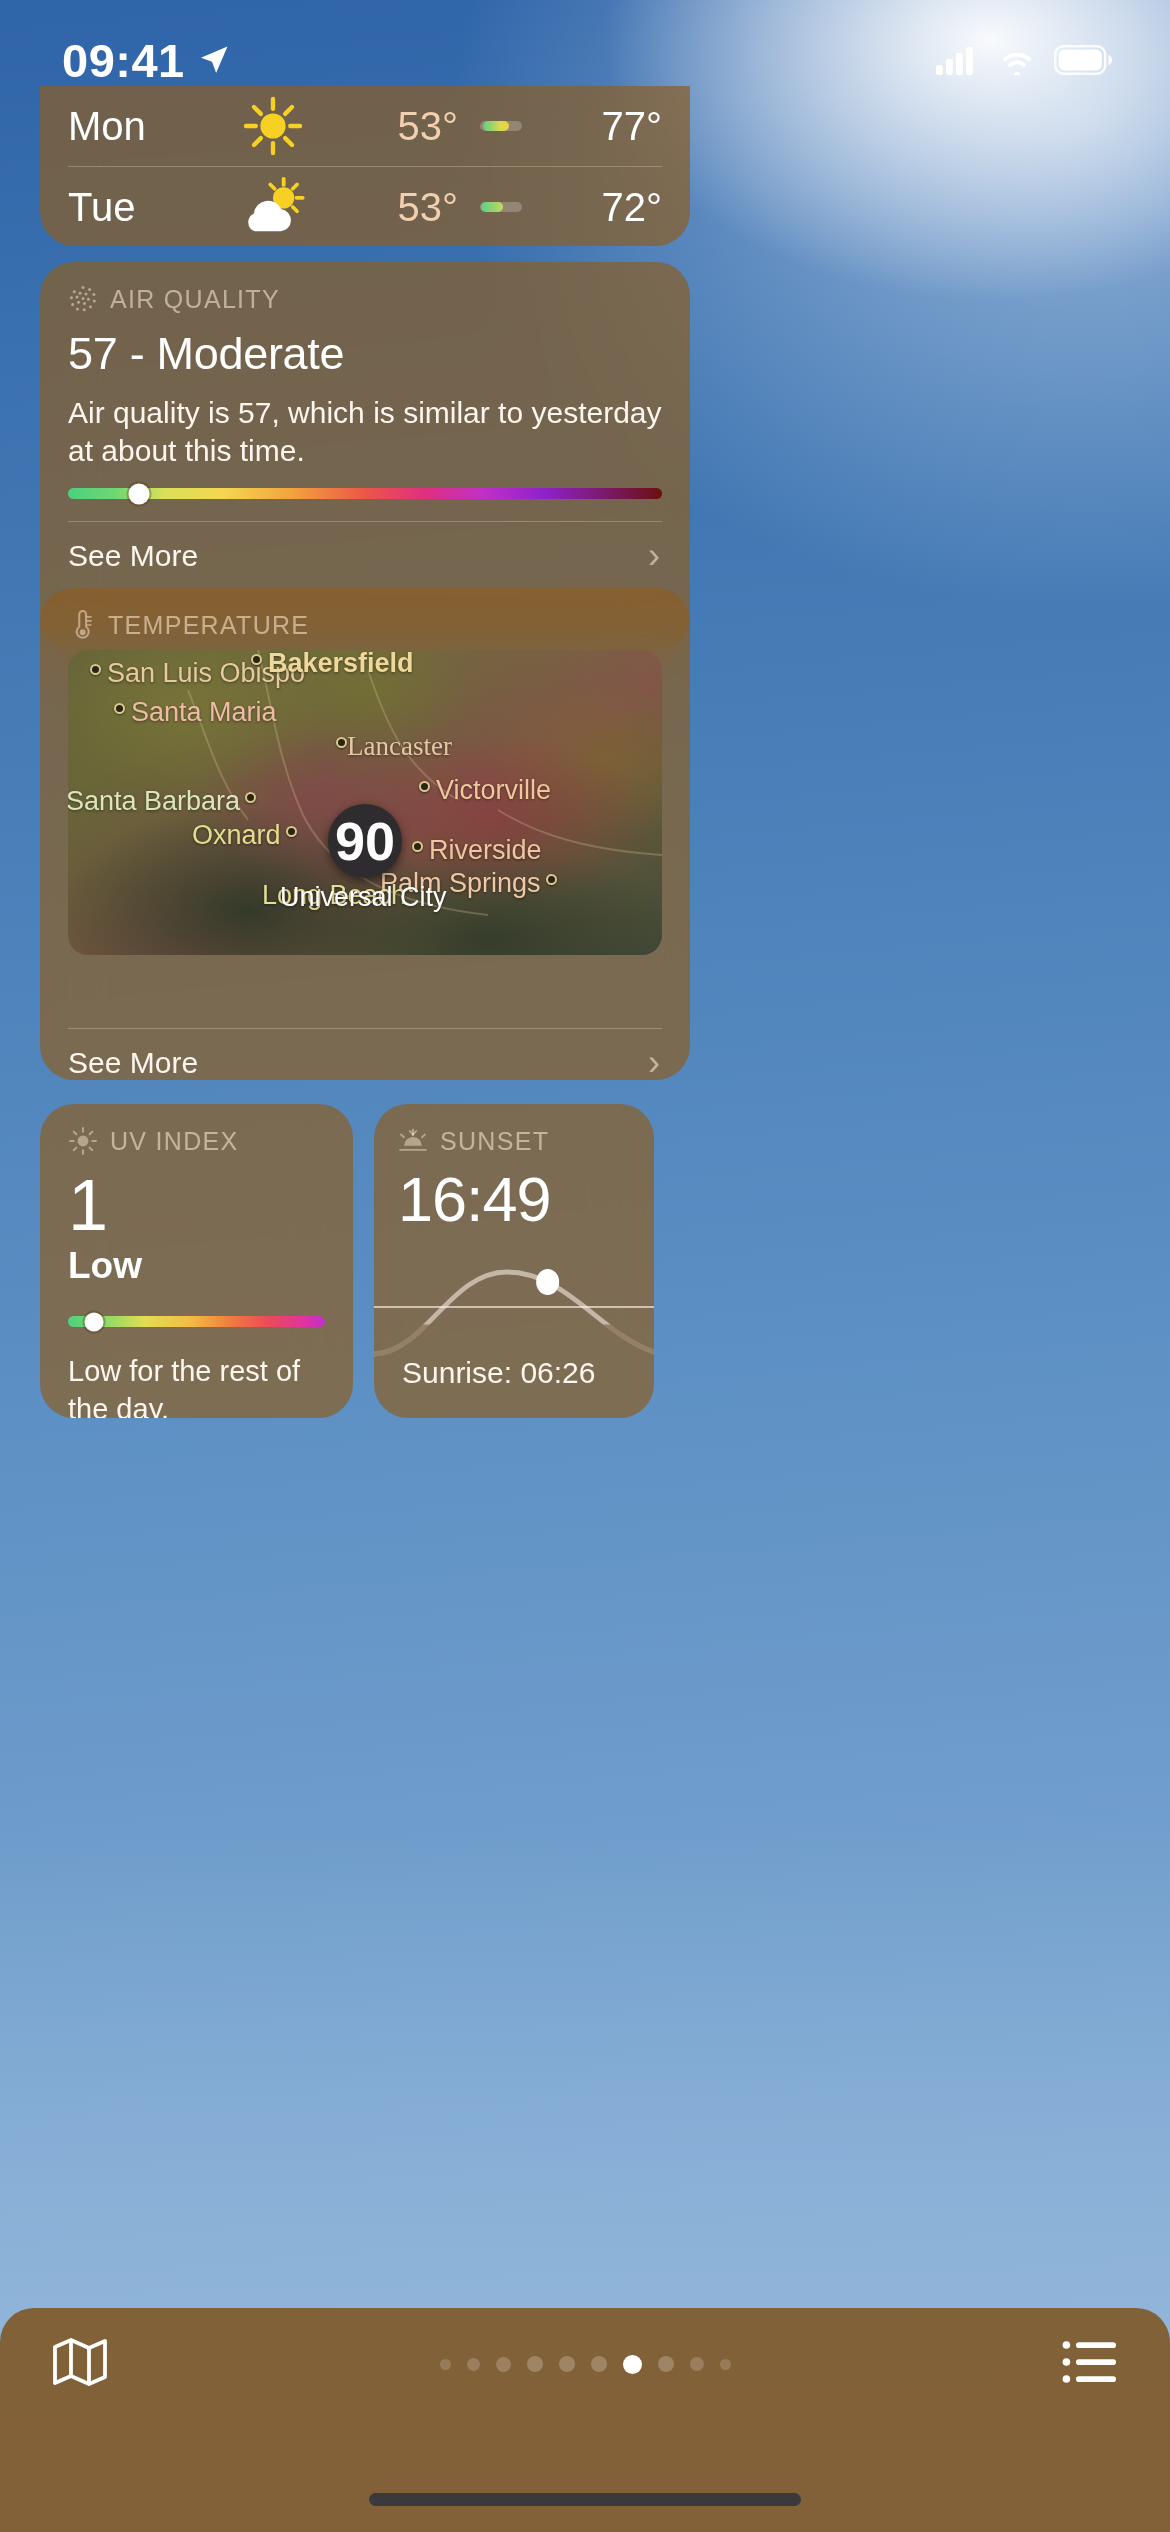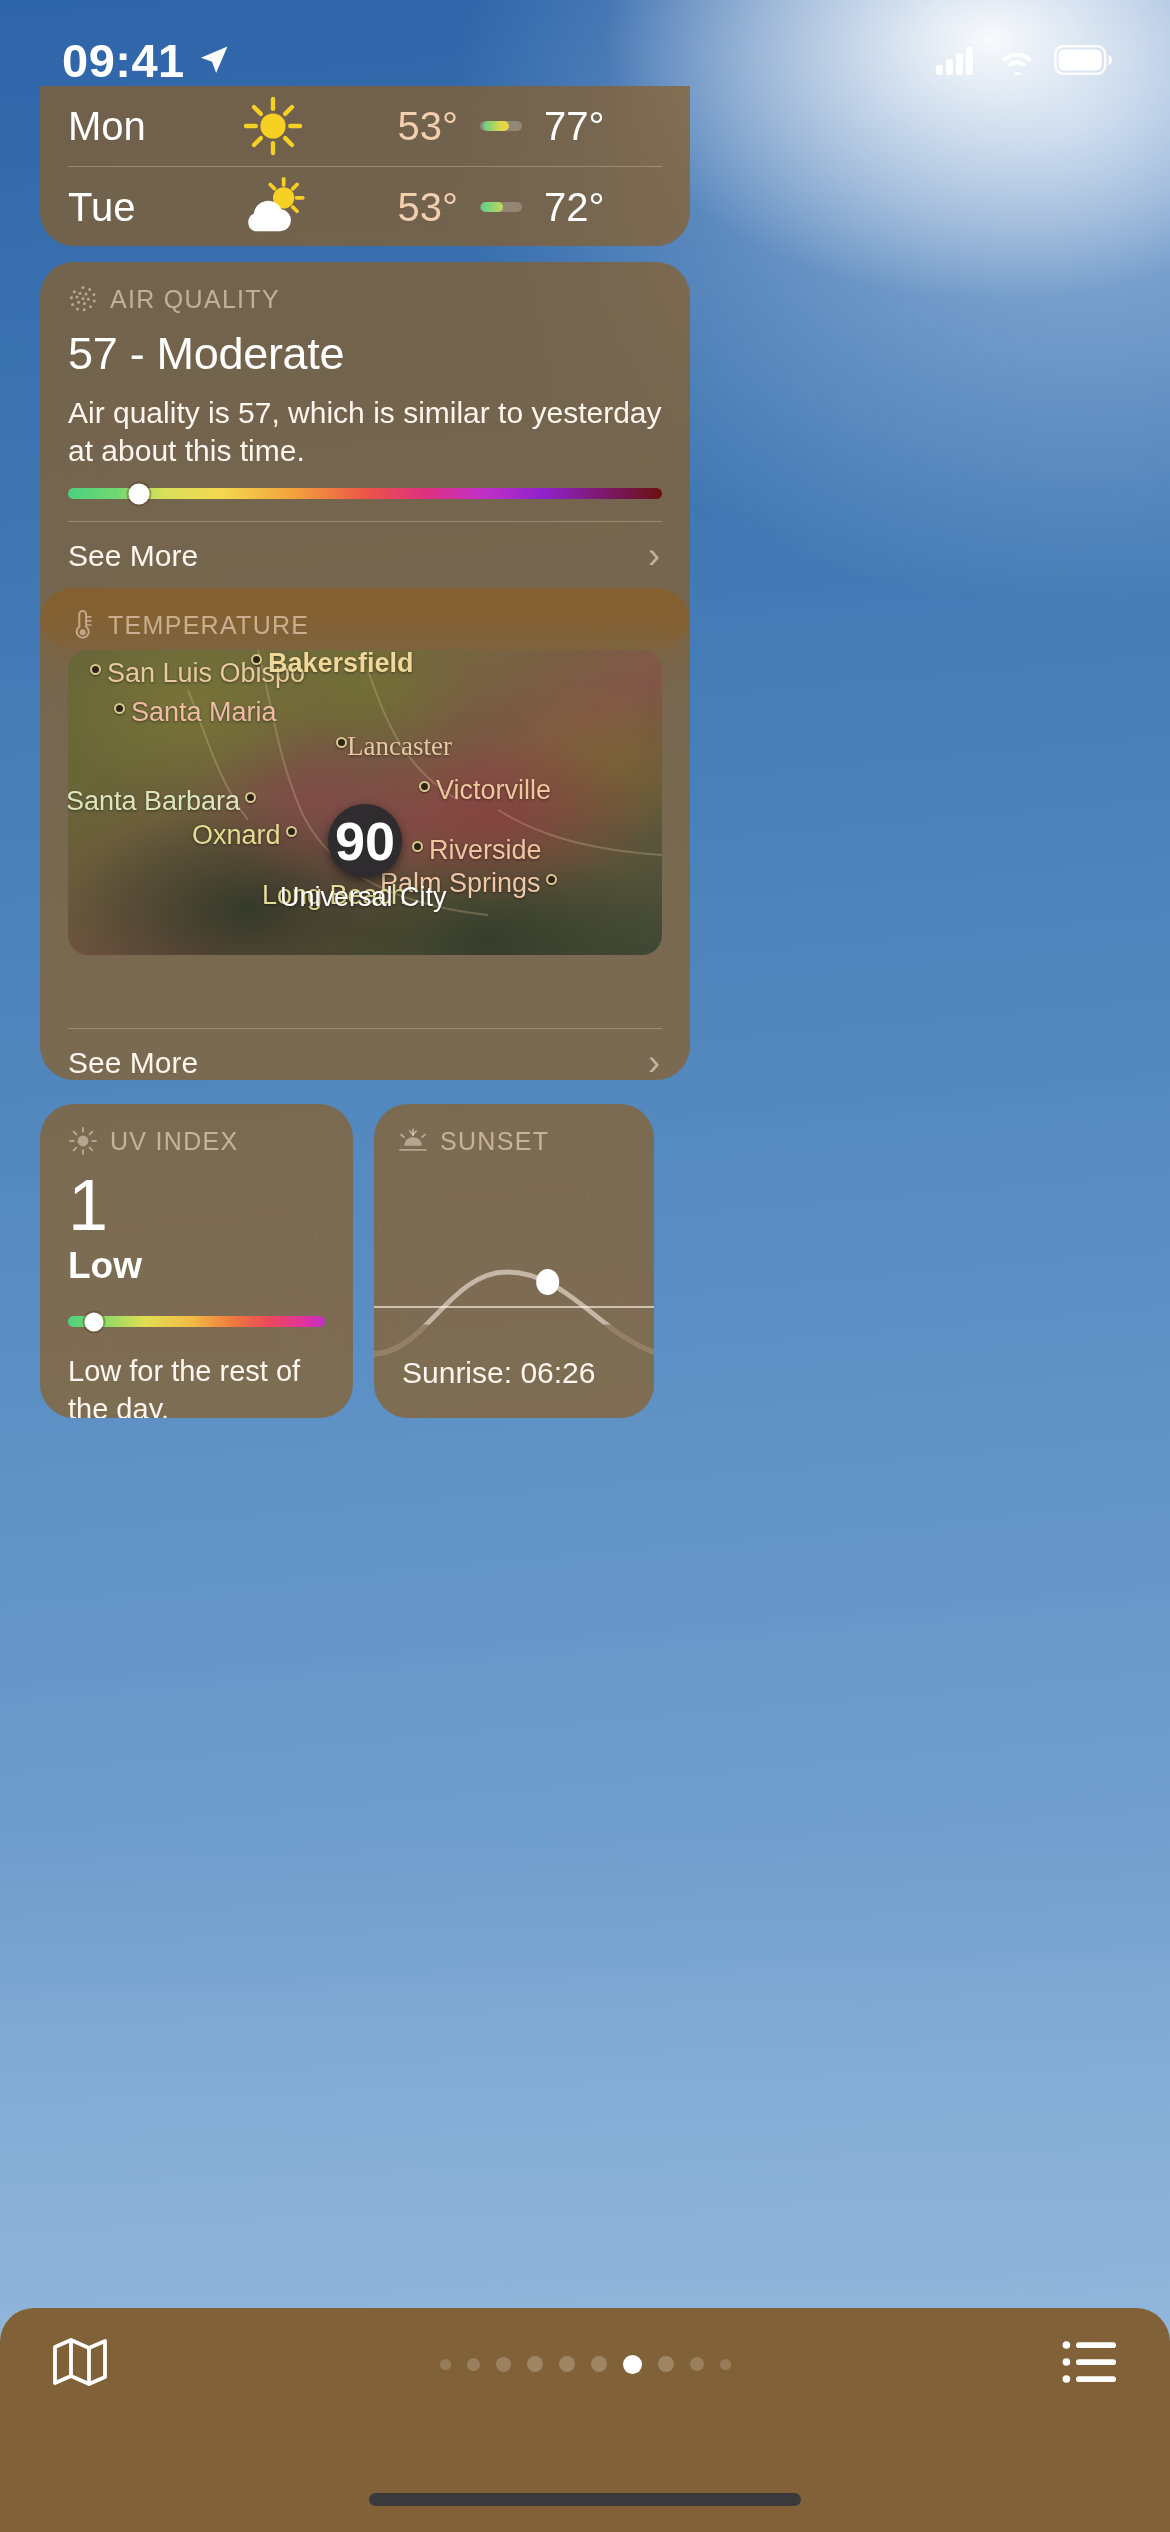--- a/index.html
+++ b/index.html
@@ -50,21 +50,21 @@
 
   
   #forecast-card { left:40px; top:86px; width:650px; height:160px; border-radius:0 0 34px 34px; }
   .fc-row { display:flex; align-items:center; height:80px; padding:0 28px 0 28px; }
   .fc-day { width:150px; color:#fff; font-size:40px; font-weight:400; }
   .fc-icon { width:110px; display:flex; justify-content:center; align-items:center; }
   .fc-low  { width:130px; text-align:right; color:#f2cfae; font-size:40px; }
   .fc-bar-wrap { flex:1; padding:0 22px; }
   .fc-bar-track { position:relative; height:10px; border-radius:5px; background:rgba(255,255,255,0.22); }
   .fc-bar-fill { position:absolute; top:0; height:10px; border-radius:5px; }
-  .fc-high { width:118px; text-align:left; color:#fff; font-size:40px; }
+  .fc-high { width:118px; text-align:right; color:#fff; font-size:40px; }
   .fc-sep { height:1px; background:rgba(255,235,210,0.28); margin:0 28px; }
 
   
   #aq-card { left:40px; top:262px; width:650px; height:388px; }
   .card-head { display:flex; align-items:center; gap:12px; padding:22px 28px 0 28px; }
   .card-head-label { color:rgba(255,236,214,0.56); font-size:25px; letter-spacing:1.3px; }
   .aq-value { color:#fff; font-size:45px; font-weight:400; padding:14px 28px 0 28px; letter-spacing:-0.3px; }
   .aq-desc { color:#fdf6ee; font-size:30px; line-height:1.27; padding:14px 28px 0 28px; }
   .aq-scale-wrap { padding:18px 28px 0 28px; }
   .aq-scale {
@@ -394,20 +394,21 @@
           <line x1="1.5" y1="17.5" x2="20.5" y2="17.5"></line>
           <line x1="11" y1="6.5" x2="11" y2="2.5"></line>
           <line x1="4.4" y1="8.2" x2="2.2" y2="6.3"></line>
           <line x1="17.6" y1="8.2" x2="19.8" y2="6.3"></line>
           <line x1="8.6" y1="3.6" x2="11" y2="6.4"></line>
           <line x1="13.4" y1="3.6" x2="11" y2="6.4"></line>
         </g>
       </svg>
       <div class="card-head-label">SUNSET</div>
     </div>
+    <div class="sunset-time">16:49</div>
 
     <svg id="sun-graph" viewBox="0 0 316 110" preserveAspectRatio="none">
       <line x1="0" y1="55" x2="316" y2="55" stroke="rgba(255,240,225,0.65)" stroke-width="2"></line>
       <path d="M0 102 C58 100 86 20 150 20 C216 20 256 82 316 100" fill="none" stroke="rgba(255,245,235,0.55)" stroke-width="5" stroke-linecap="round"></path>
       <path d="M0 102 C58 100 86 20 150 20 C216 20 256 82 316 100" fill="none" stroke="rgba(90,60,25,0.45)" stroke-width="5" stroke-linecap="round" clip-path="inset(55px 0 0 0)"></path>
       <circle cx="196" cy="30" r="13" fill="#ffffff"></circle>
     </svg>
 
     <div class="sunrise-foot">Sunrise: 06:26</div>
   </div>

